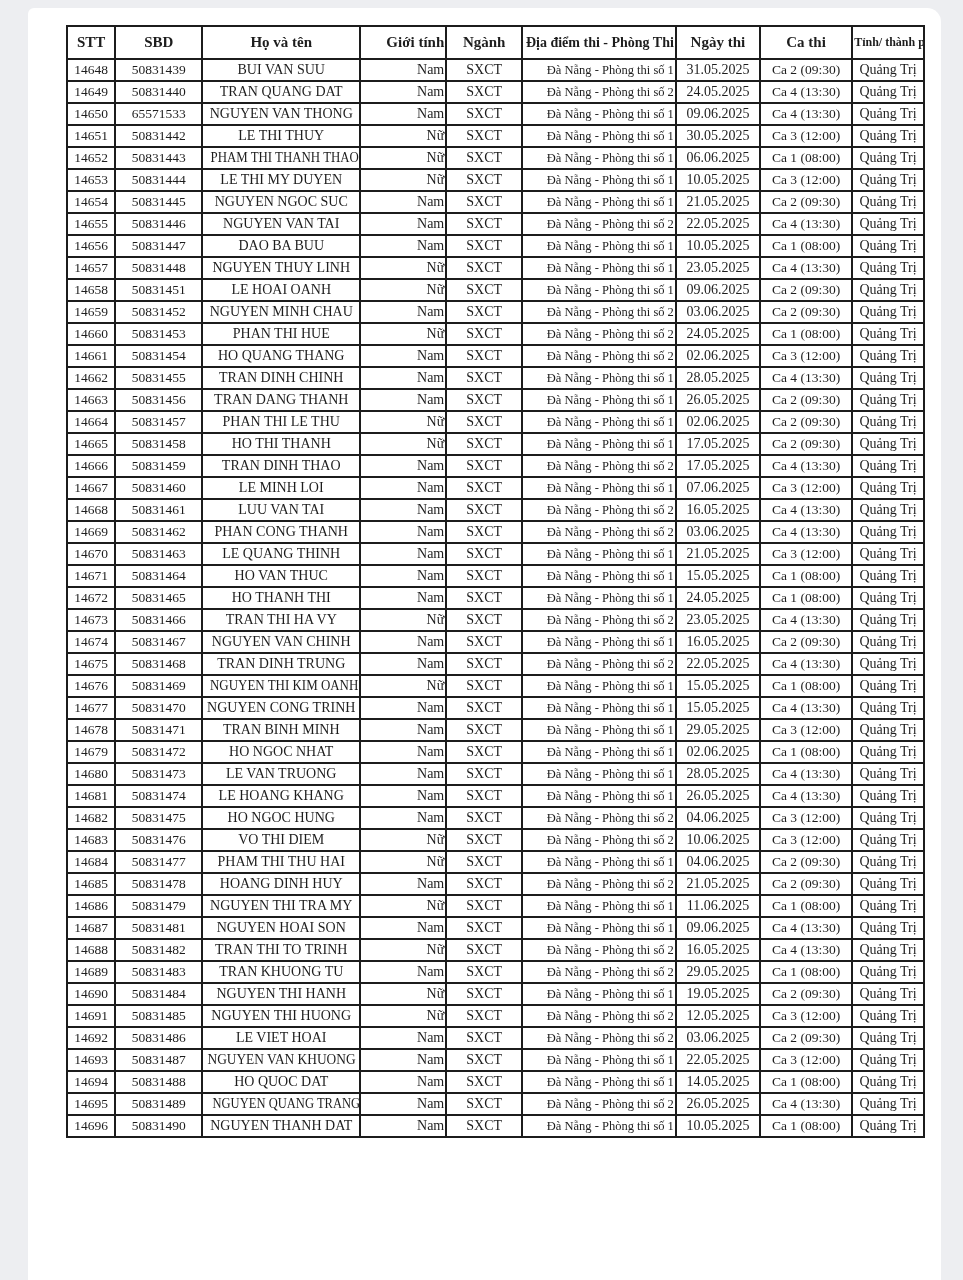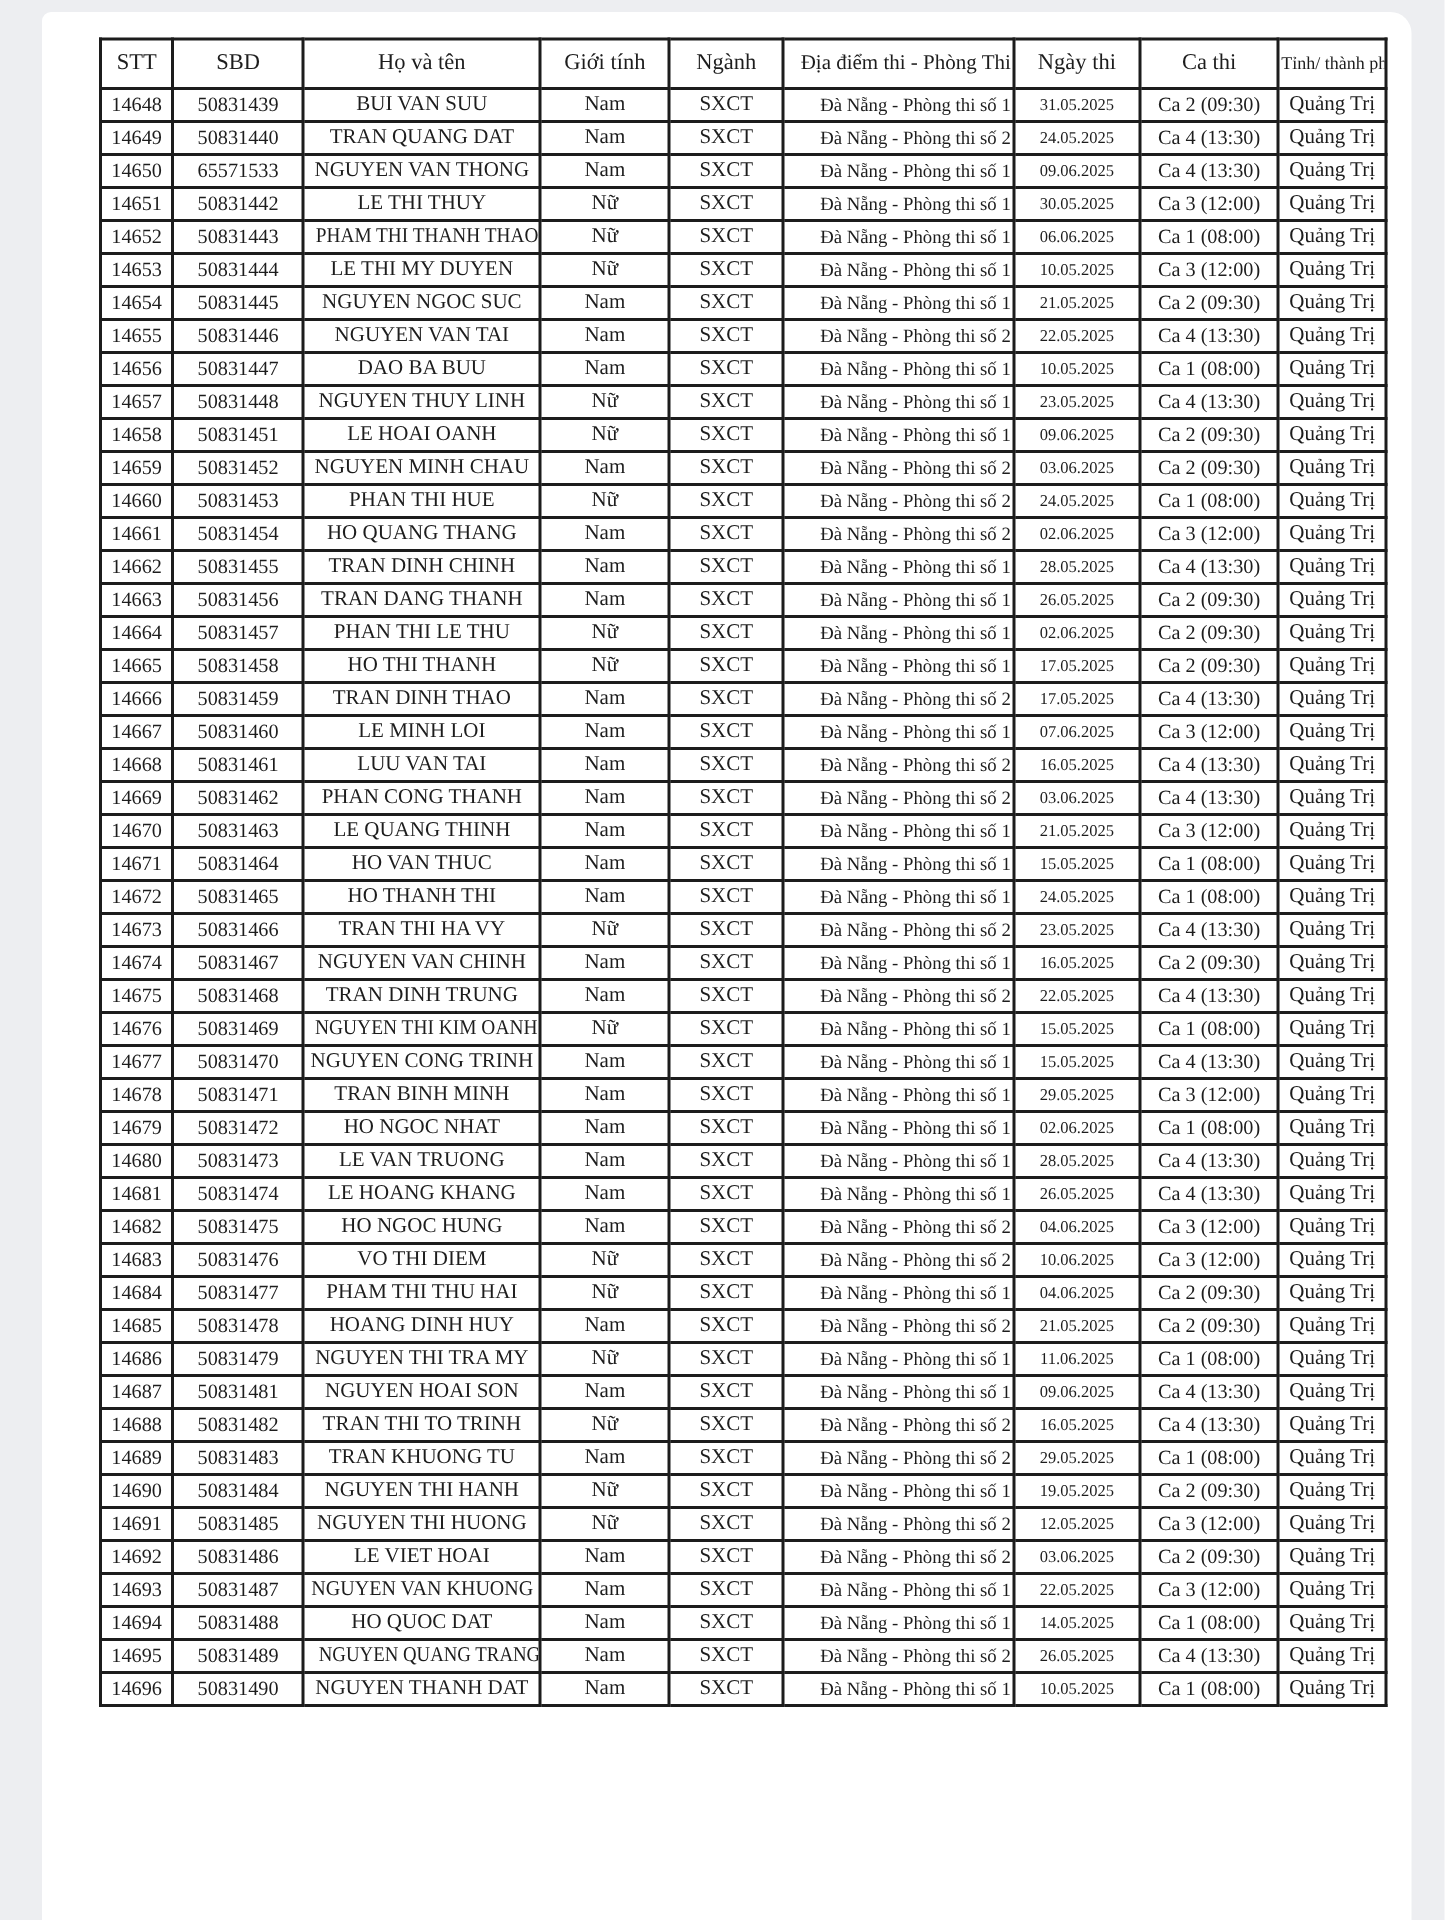--- a/index.html
+++ b/index.html
@@ -28,37 +28,37 @@
   th, td {
     border:2px solid #1c1c1c;
     text-align:center;
     vertical-align:middle;
     padding:0 1px;
     overflow:hidden;
     white-space:nowrap;
   }
   thead tr { height:33px; }
   tbody tr { height:22px; }
-  th { font-weight:normal; font-size:15px;margin-left:40px; }
+  th { font-weight:bold; font-size:15px;margin-left:40px; }
   td { font-size:14px; }
   td span { display:inline-block; }
   
   .c0 { width:47px; }
   .c1 { width:85px; }
   .c2 { width:154px; }
-  .c3 { width:84px; }
+  .c3 { width:84px;text-align:right; }
   .c4 { width:74px; }
   .c5 { width:150px;text-align:right; }
   .c6 { width:82px; }
   .c7 { width:90px; }
   .c8 { width:70px; }
   
   td.c0, td.c1 { font-size:13.5px; }
   td.c5 { font-size:12.5px; }
-  td.c6 { font-size:11px; }
+  td.c6 { font-size:14px; }
   td.c7 { font-size:13.5px; }
   th.c5 { font-size:14px; }
   th.c8 { font-size:12px; }
 </style>
 </head>
 <body>
 
 <div class="page">
   <table class="exam-table">
     <thead>

